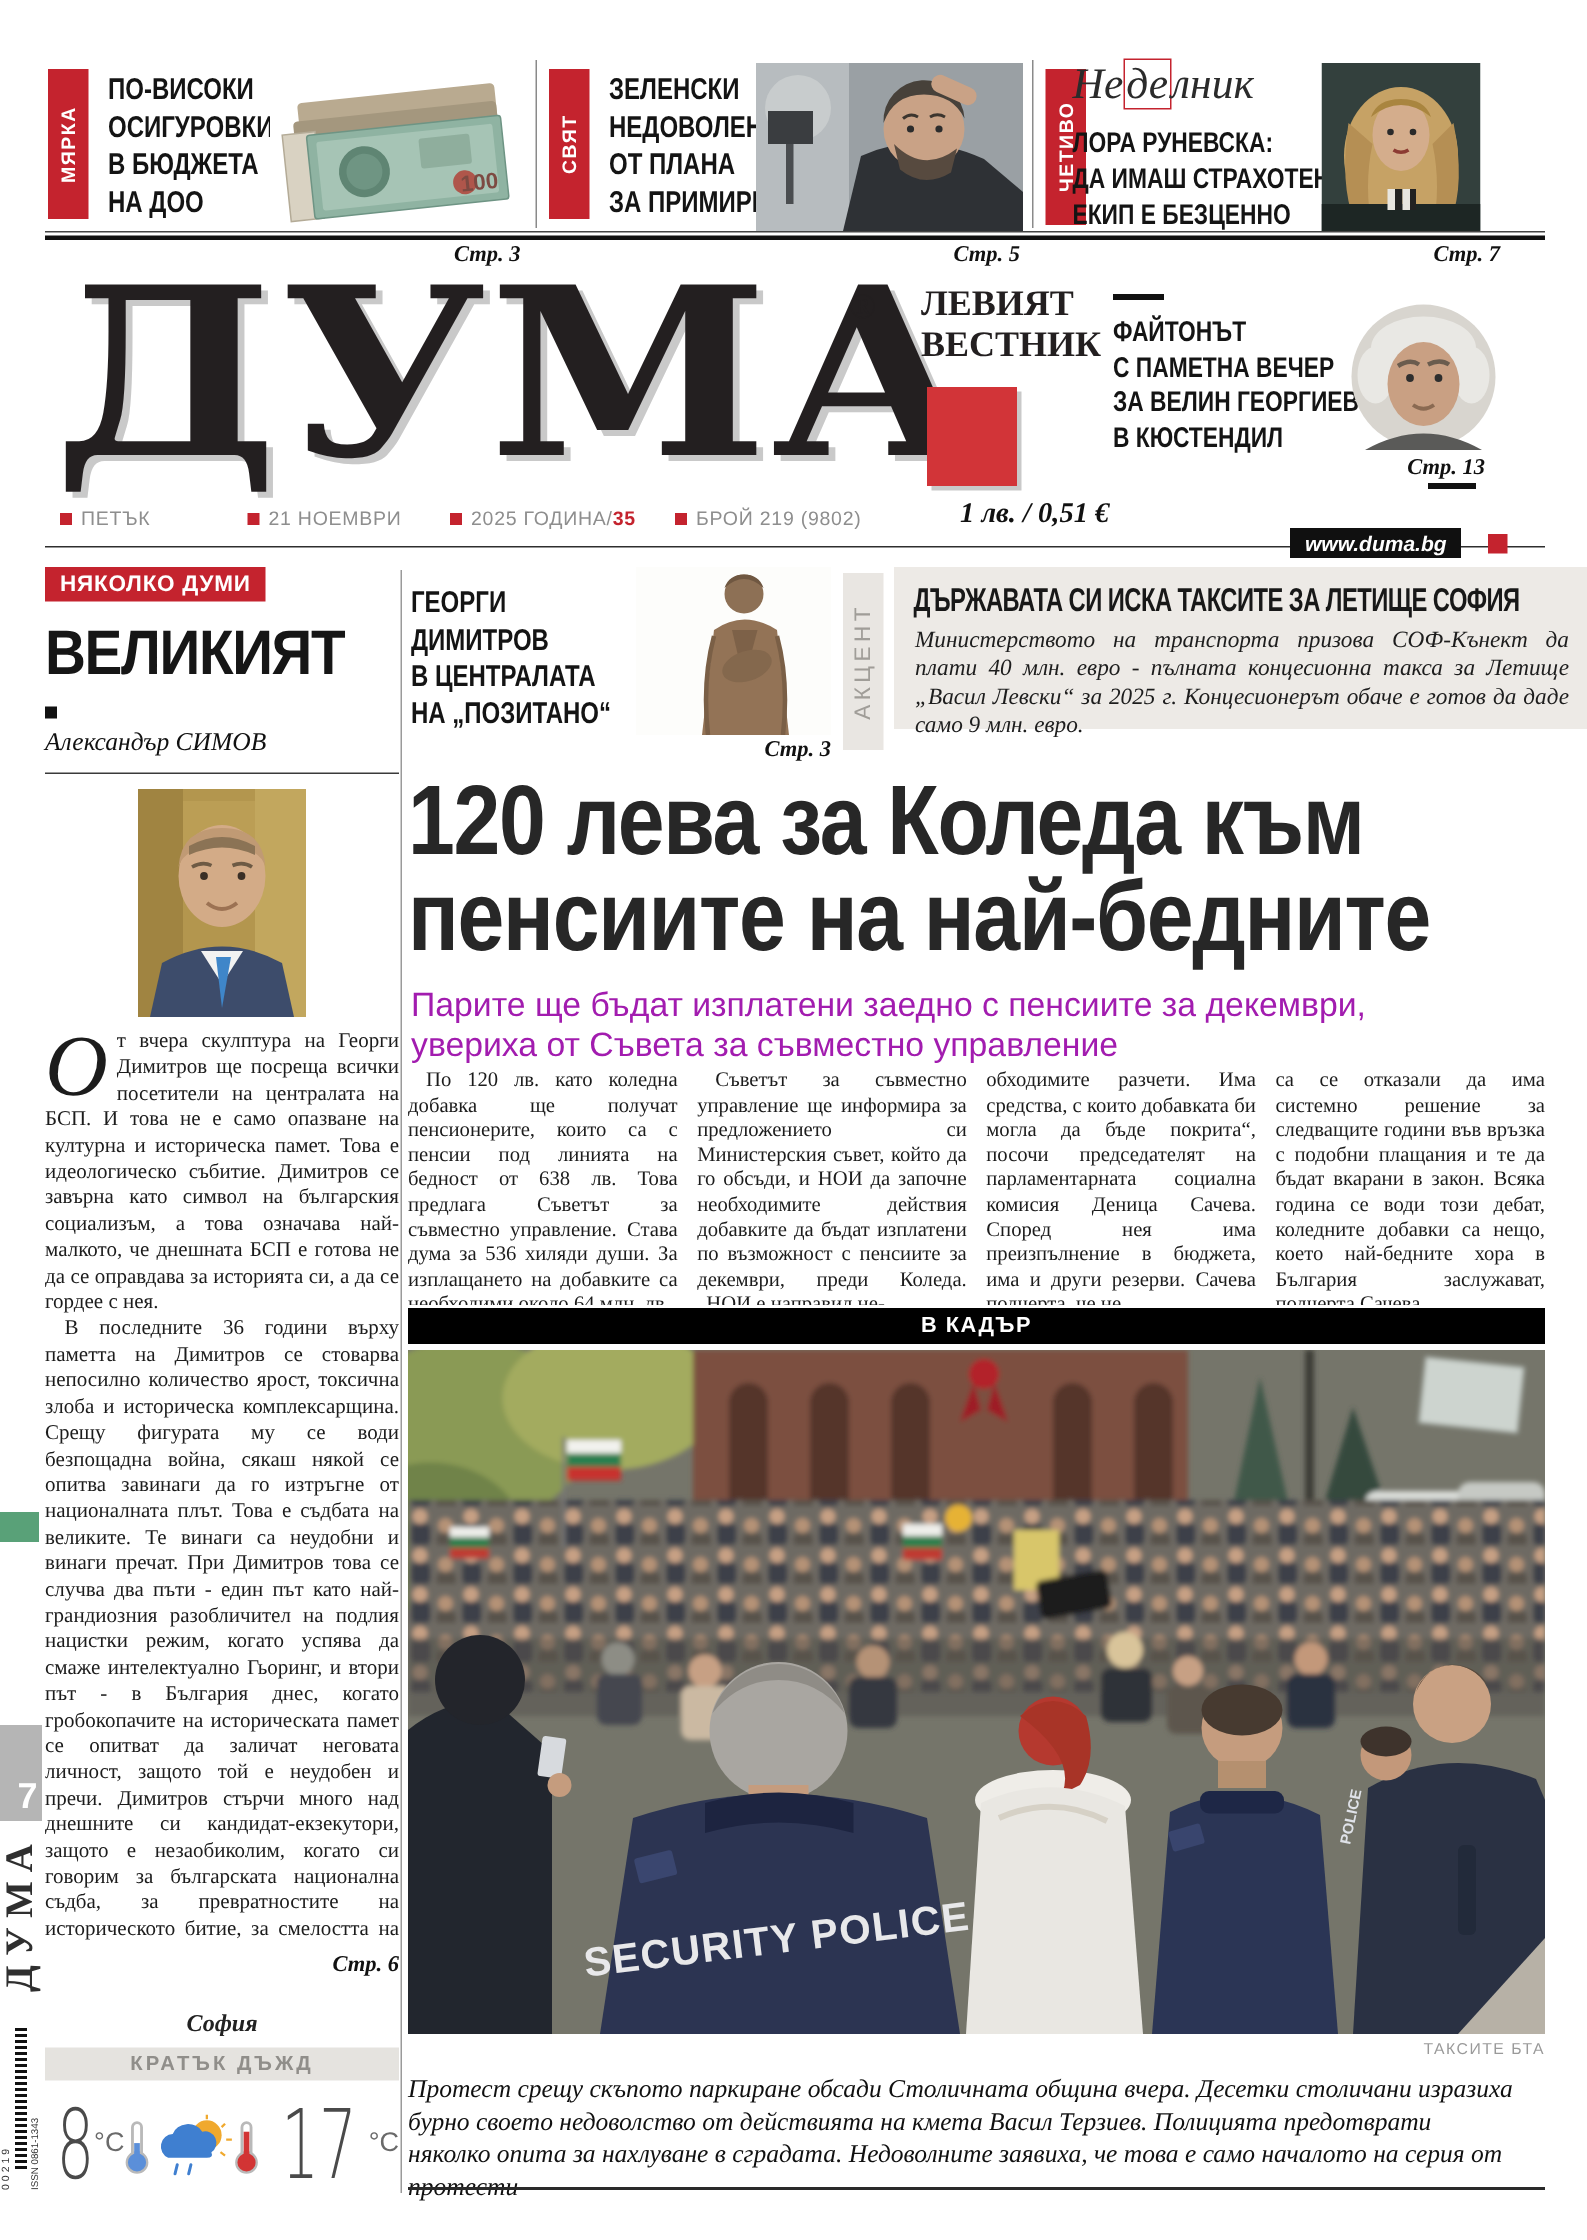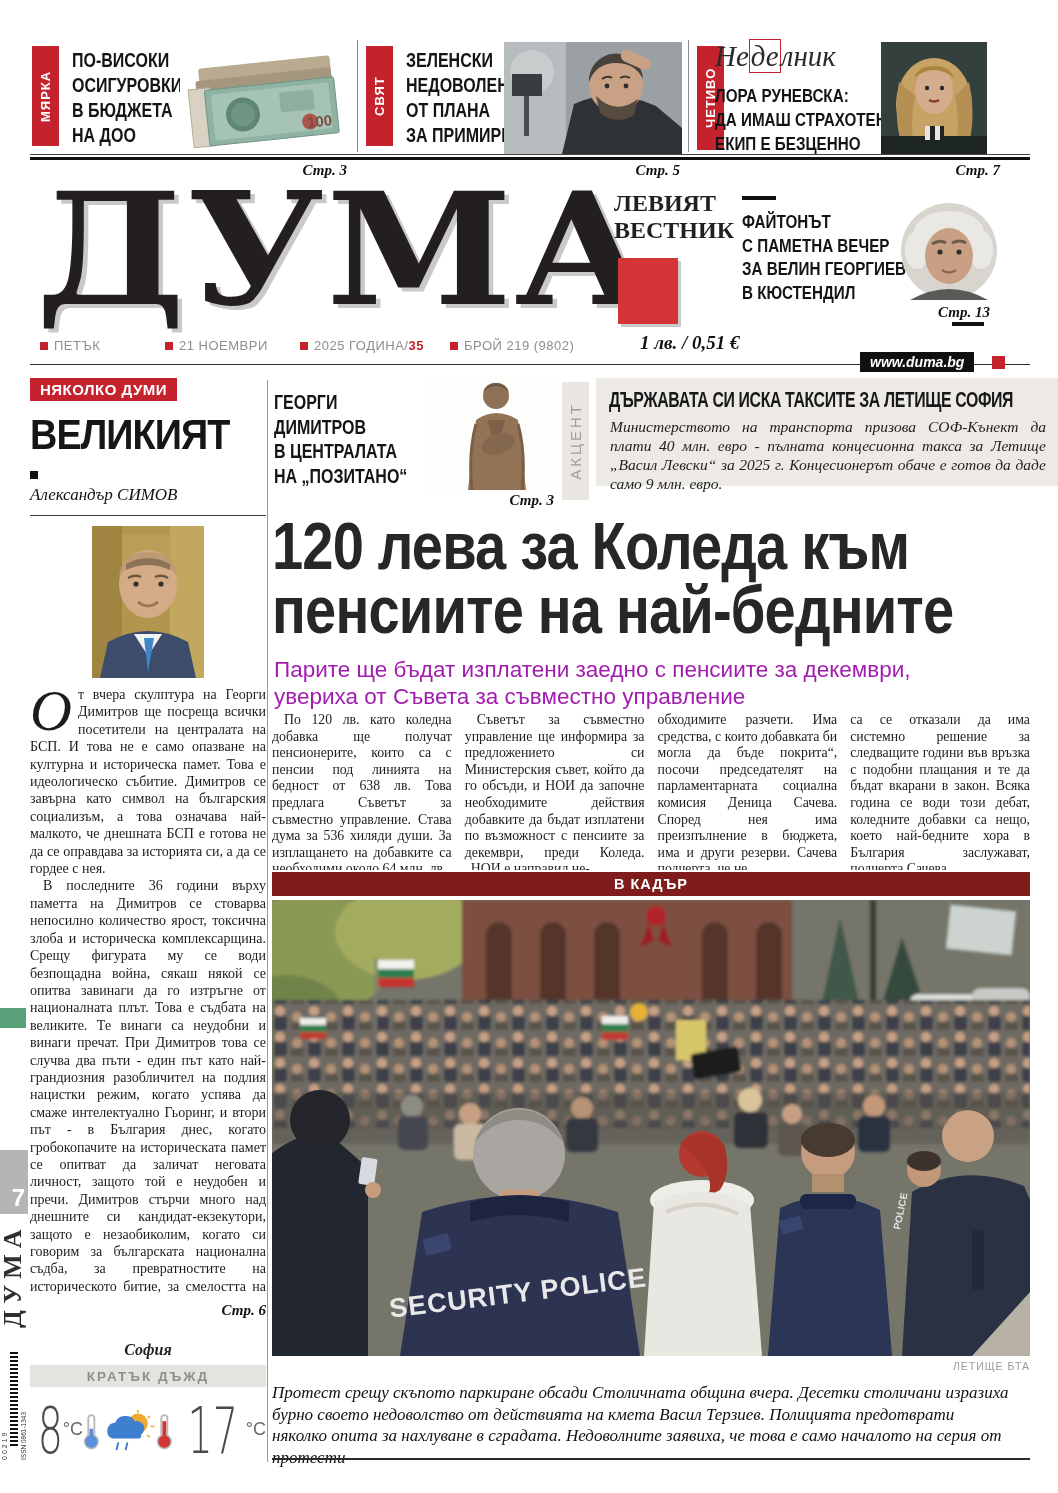--- a/index.html
+++ b/index.html
@@ -288,21 +288,21 @@
     <div>увериха от Съвета за съвместно управление</div>
   </div>
 
   <div class="abs" style="left:0;top:334px;width:758px;height:158px;display:flex;gap:13px;overflow:hidden;">
     <div class="colstxt" style="flex:1;text-indent:12px;">По 120 лв. като коледна добавка ще получат пенсионерите, които са с пенсии под линията на бедност от 638 лв. Това предлага Съветът за съвместно управление. Става дума за 536 хиляди души. За изплащането на добавките са необходими около 64 млн. лв.</div>
     <div class="colstxt" style="flex:1;text-indent:12px;">Съветът за съвместно управление ще информира за предложението си Министерския съвет, който да го обсъди, и НОИ да започне необходимите действия добавките да бъдат изплатени по възможност с пенсиите за декември, преди Коледа. „НОИ е направил не-</div>
     <div class="colstxt" style="flex:1;">обходимите разчети. Има средства, с които добавката би могла да бъде покрита“, посочи председателят на парламентарната социална комисия Деница Сачева. Според нея има преизпълнение в бюджета, има и други резерви. Сачева подчерта, че не</div>
     <div class="colstxt" style="flex:1;">са се отказали да има системно решение за следващите години във връзка с подобни плащания и те да бъдат вкарани в закон. Всяка година се води този дебат, коледните добавки са нещо, което най-бедните хора в България заслужават, подчерта Сачева.</div>
   </div>
 
-  <div class="abs" style="left:0;top:494px;width:758px;height:24px;background:#7f1d1d;text-align:center;">
+  <div class="abs" style="left:0;top:494px;width:758px;height:24px;background:#000000;text-align:center;">
     <span style="color:#fff;font-weight:bold;font-size:14.5px;letter-spacing:1px;line-height:24px;">В КАДЪР</span>
   </div>
 
   <svg class="abs" style="left:0;top:522px;" width="758" height="456" viewBox="0 0 758 456">
     <defs>
       <pattern id="crowd" width="34" height="26" patternUnits="userSpaceOnUse">
         <rect width="34" height="26" fill="#6e6a63"></rect>
         <circle cx="8" cy="7" r="5" fill="#c7a084"></circle>
           <rect x="2" y="12" width="13" height="14" rx="3" fill="#3c3f49"></rect>
         <circle cx="25" cy="13" r="5" fill="#b59276"></circle>
@@ -390,18 +390,18 @@
 
     <path d="M630,456 L640,292 Q692,262 752,286 L758,300 L758,456 Z" fill="#2a3143"></path>
     <circle cx="696" cy="236" r="26" fill="#c9a183"></circle>
     <path d="M672,228 a26,26 0 0 1 48,-4 q-10,-14 -24,-14 q-16,0 -24,18 z" fill="#5a4a3c"></path>
     <circle cx="652" cy="270" r="17" fill="#c3987a"></circle>
     <ellipse cx="652" cy="261" rx="17" ry="10" fill="#3e332c"></ellipse>
     <rect x="700" y="330" width="12" height="60" rx="4" fill="#222a3a"></rect>
     <polygon points="700,456 758,392 758,456" fill="#b7b1a6"></polygon>
   </svg>
 
-  <div class="abs" style="right:0;top:982px;font-size:10.5px;color:#9a9a9a;letter-spacing:1px;">ЛЕТИЩЕ БТА</div>
+  <div class="abs" style="right:0;top:982px;font-size:10.5px;color:#9a9a9a;letter-spacing:1px;">ТАКСИТЕ БТА</div>
 
   <div class="abs serif" style="left:0;top:1004px;width:740px;font-style:italic;font-size:17px;line-height:21.5px;color:#101010;">Протест срещу скъпото паркиране обсади Столичната община вчера. Десетки столичани изразиха бурно своето недоволство от действията на кмета Васил Терзиев. Полицията предотврати няколко опита за нахлуване в сградата. Недоволните заявиха, че това е само началото на серия от протести</div>
 
   <div class="abs" style="left:0;top:1080px;width:758px;border-top:2px solid #2a2a2a;"></div>
 </div>
 
 </body></html>

